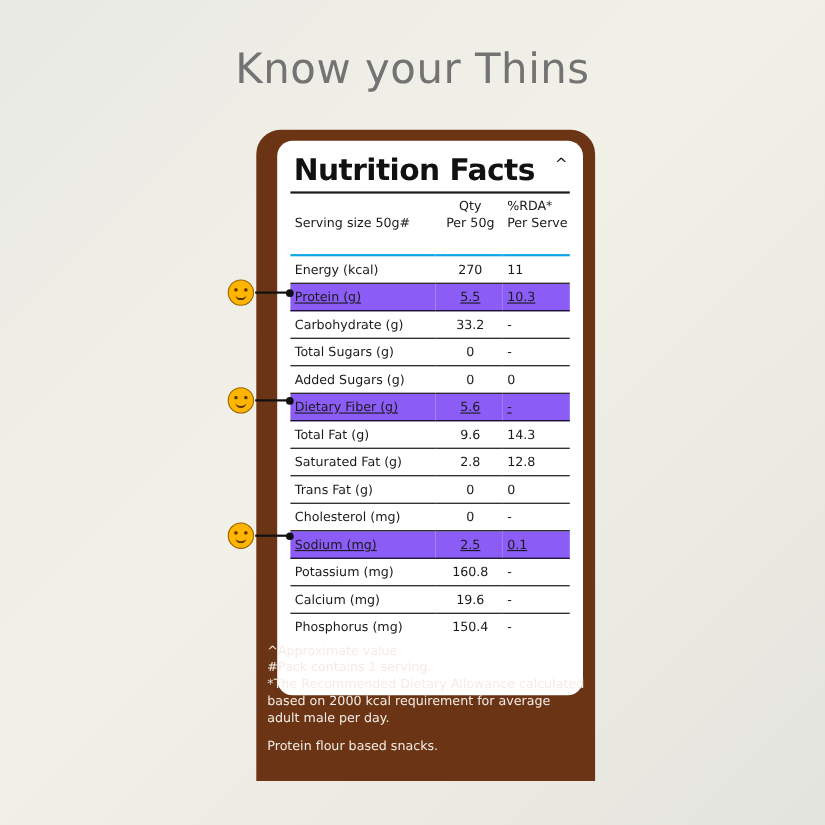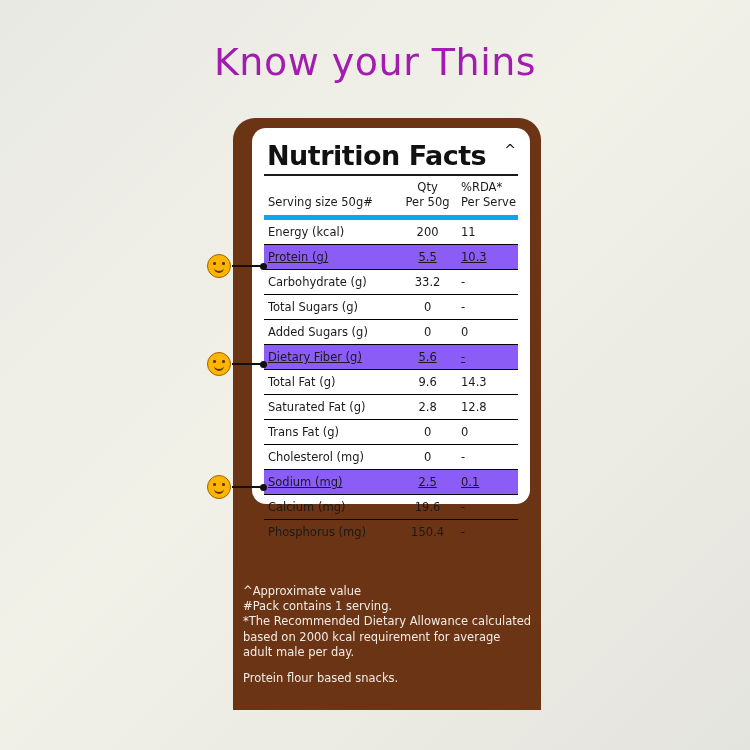--- a/index.html
+++ b/index.html
@@ -15,21 +15,21 @@
     position: relative;
   }
 
   .page-title {
     position: absolute;
     top: 40px;
     left: 0;
     width: 750px;
     text-align: center;
     font-size: 38px;
-    color: #a21caf;
+    color: #737373;
     font-family: "DejaVu Sans", sans-serif;
     letter-spacing: 0.5px;
   }
 
   
   .pack {
     position: absolute;
     left: 233px;
     top: 118px;
     width: 308px;
@@ -37,21 +37,21 @@
     background: #6b3414;
     border-radius: 22px 22px 0 0;
   }
 
   
   .label-card {
     position: absolute;
     left: 252px;
     top: 128px;
     width: 278px;
-    height: 376px;
+    height: 504px;
     background: #ffffff;
     border-radius: 14px;
     box-sizing: border-box;
     padding: 14px 12px 0 12px;
   }
 
   .label-heading {
     font-size: 27px;
     font-weight: bold;
     color: #111;
@@ -87,24 +87,24 @@
   }
   table.nutri tr:last-child td {
     border-bottom: none;
   }
   td.c-name { text-align: left; width: 52%; }
   td.c-qty  { text-align: center; width: 24%; }
   td.c-rda  { text-align: left; width: 24%; }
 
   tr.header td {
     padding-top: 4px;
-    padding-bottom: 6px;
+    padding-bottom: 22px;
     line-height: 1.25;
     font-size: 11.5px;
-    border-bottom: 5px solid #0ea5e9;
+    border-bottom: 2px solid #0ea5e9;
   }
   tr.header td.c-name { vertical-align: bottom; margin-top: 32px; }
 
   tr.hl td {
     background: #8b5cf6;
     text-decoration: underline;
   }
 
   
   .marker {
@@ -193,21 +193,21 @@
           <div>Per 50g</div>
         </td>
         <td class="c-rda">
           <div>%RDA*</div>
           <div>Per Serve</div>
         </td>
       </tr>
 
       <tr>
         <td class="c-name">Energy (kcal)</td>
-        <td class="c-qty">200</td>
+        <td class="c-qty">270</td>
         <td class="c-rda">11</td>
       </tr>
       <tr class="hl">
         <td class="c-name">Protein (g)</td>
         <td class="c-qty">5.5</td>
         <td class="c-rda">10.3</td>
       </tr>
       <tr>
         <td class="c-name">Carbohydrate (g)</td>
         <td class="c-qty">33.2</td>
@@ -245,20 +245,25 @@
       </tr>
       <tr>
         <td class="c-name">Cholesterol (mg)</td>
         <td class="c-qty">0</td>
         <td class="c-rda">-</td>
       </tr>
       <tr class="hl">
         <td class="c-name">Sodium (mg)</td>
         <td class="c-qty">2.5</td>
         <td class="c-rda">0.1</td>
+      </tr>
+      <tr>
+        <td class="c-name">Potassium (mg)</td>
+        <td class="c-qty">160.8</td>
+        <td class="c-rda">-</td>
       </tr>
       <tr>
         <td class="c-name">Calcium (mg)</td>
         <td class="c-qty">19.6</td>
         <td class="c-rda">-</td>
       </tr>
       <tr>
         <td class="c-name">Phosphorus (mg)</td>
         <td class="c-qty">150.4</td>
         <td class="c-rda">-</td>

